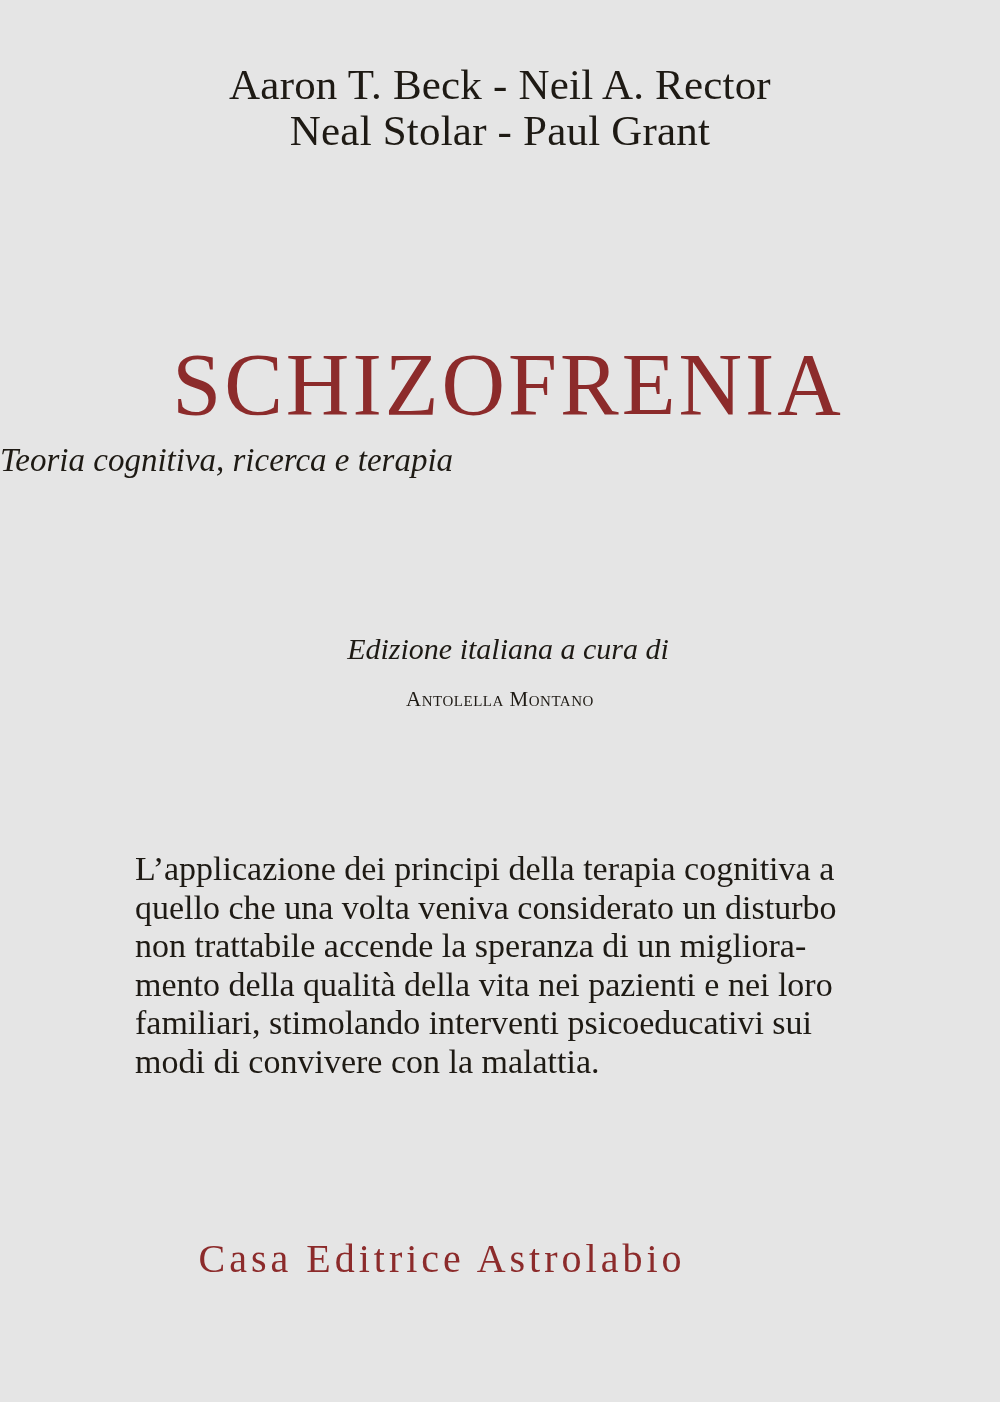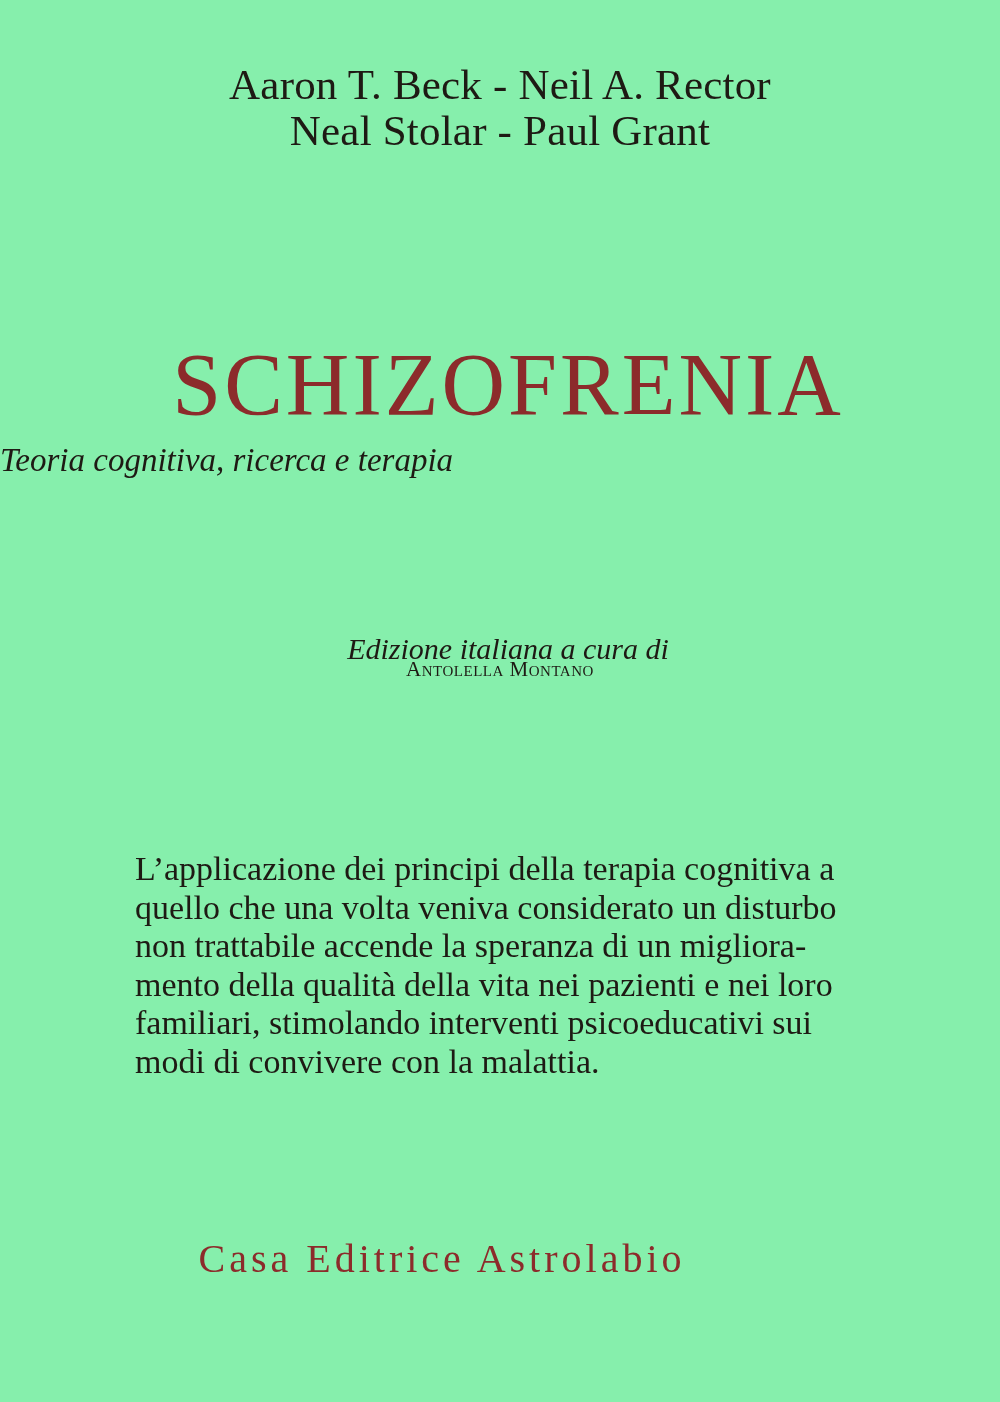--- a/index.html
+++ b/index.html
@@ -11,21 +11,21 @@
       height: 1402px;
       background: #ecc76b;
       position: relative;
       overflow: hidden;
       font-family: "Liberation Serif", "DejaVu Serif", serif;
       color: #1e1a14;
     }
     .cover {
       position: absolute;
       inset: 0;
-      background: #86efac;
+      background: #e5e5e5;
     }
     .authors {
       position: absolute;
       top: 62px;
       left: 0;
       width: 1000px;
       text-align: center;
       font-size: 43px;
       line-height: 46px;
       color: #1e1a14;
@@ -64,21 +64,21 @@
       left: 8px;
       width: 1000px;
       text-align: center;
       font-size: 30px;
       line-height: 38px;
       font-style: italic;
       color: #1e1a14;
     }
     .editor-name {
       position: absolute;
-      top: 656px;
+      top: 686px;
       left: 0;
       width: 1000px;
       text-align: center;
       font-size: 21px;
       line-height: 26px;
       font-variant: small-caps;
       color: #1e1a14;
       letter-spacing: 0.5px;
     }
     .blurb {

